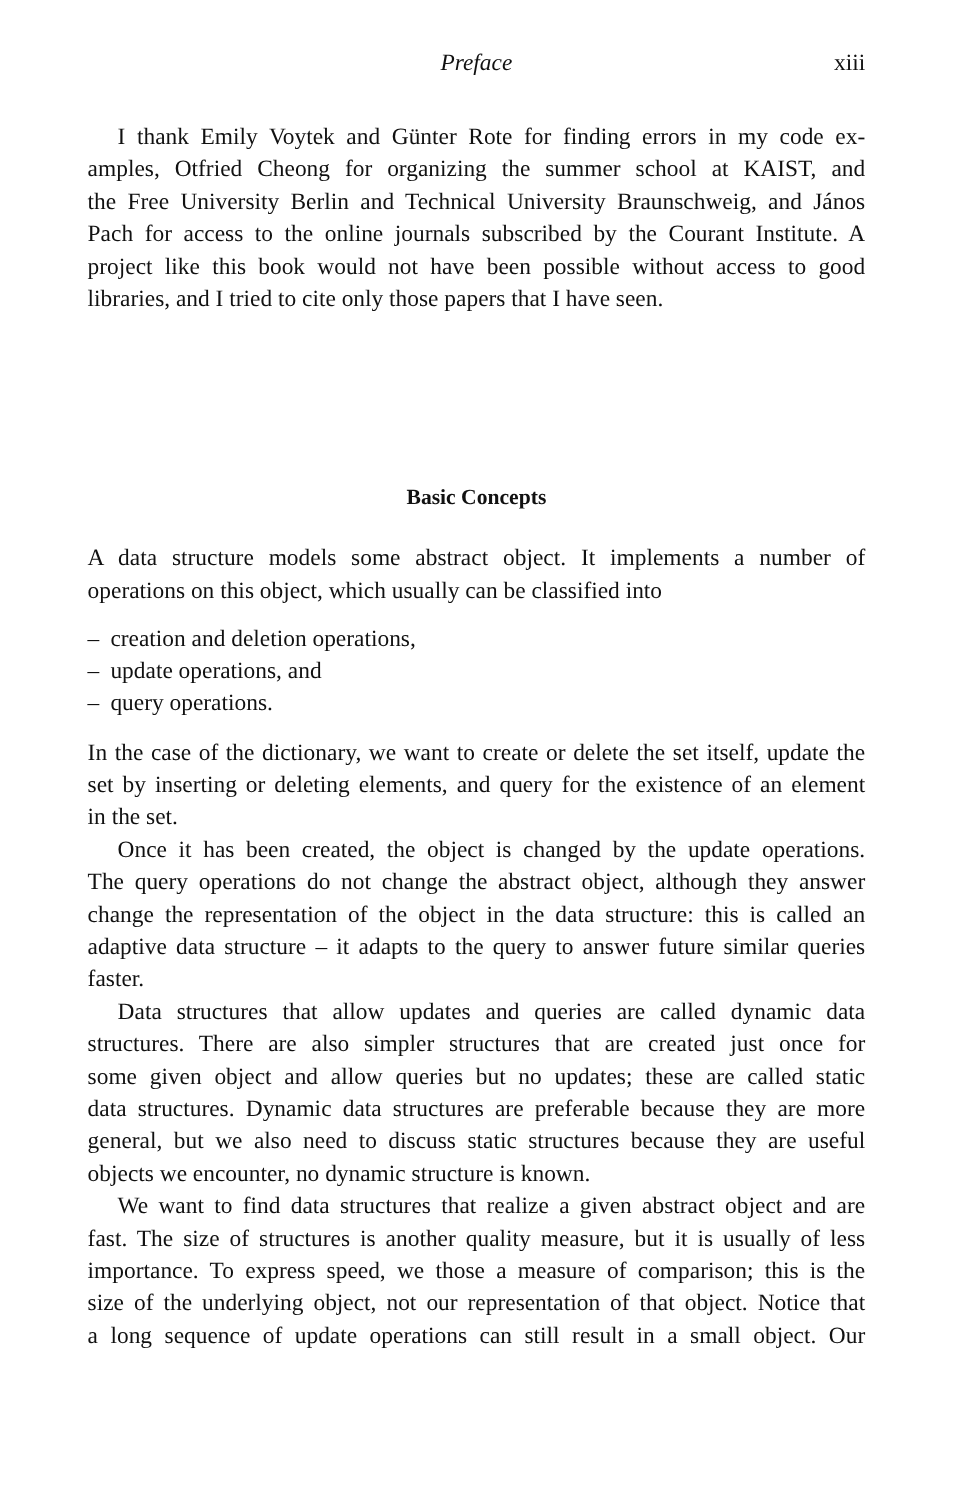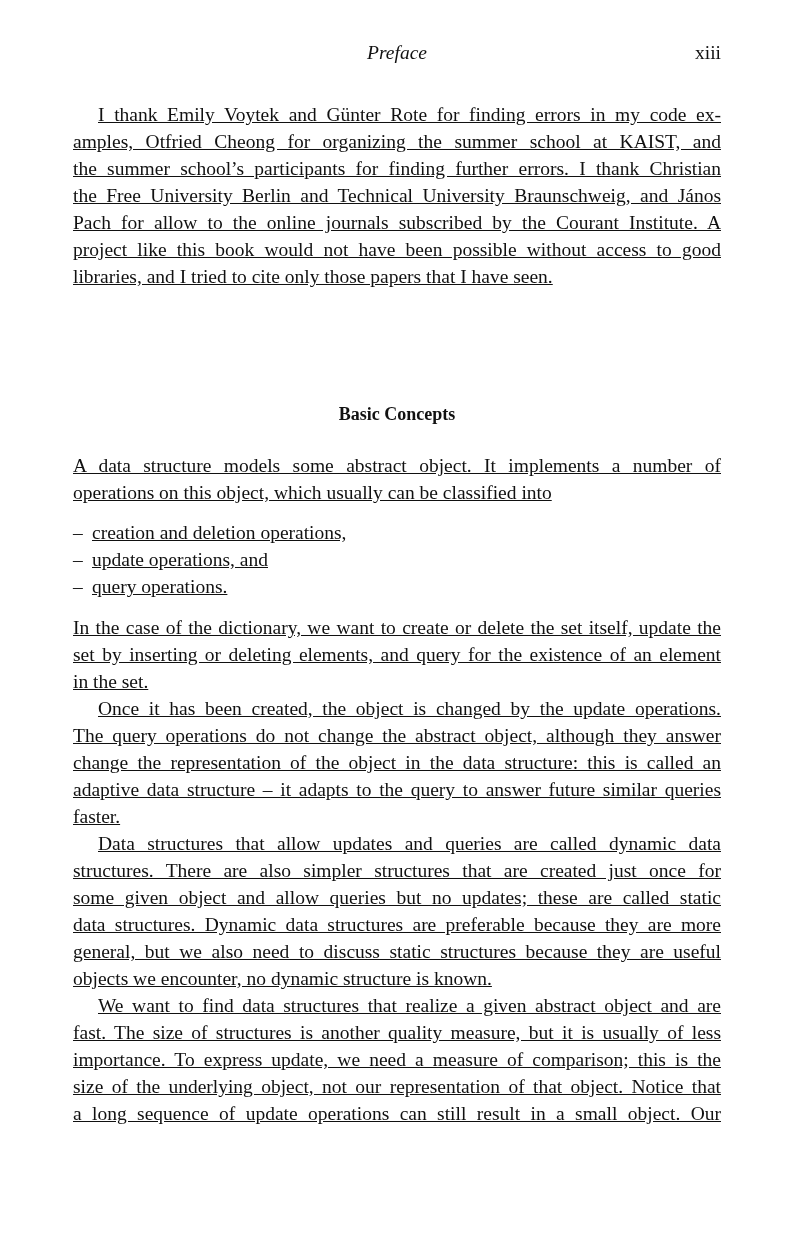--- a/index.html
+++ b/index.html
@@ -39,21 +39,20 @@
   .page-number {
     position: absolute;
     right: 0;
   }
   .block {
     position: absolute;
     left: 0;
     width: 648px;
     font-size: 19.5px;
     line-height: 27px;
-    text-decoration: underline;
   }
   .line {
     display: block;
     height: 27px;
     white-space: nowrap;
     text-align: justify;
     text-align-last: justify;
   }
   .line.last {
     text-align-last: left;
@@ -86,23 +85,22 @@
 <div class="page">
 
   <div class="running-head">
     <span class="running-title">Preface</span>
     <span class="page-number">xiii</span>
   </div>
 
   <div class="block" style="top:101px;">
     <span class="line indent">I thank Emily Voytek and Günter Rote for finding errors in my code ex-</span>
     <span class="line">amples, Otfried Cheong for organizing the summer school at KAIST, and</span>
-    <span class="line">the summer school’s participants for finding further errors. I thank Christian</span>
     <span class="line">the Free University Berlin and Technical University Braunschweig, and János</span>
-    <span class="line">Pach for allow to the online journals subscribed by the Courant Institute. A</span>
+    <span class="line">Pach for access to the online journals subscribed by the Courant Institute. A</span>
     <span class="line">project like this book would not have been possible without access to good</span>
     <span class="line last">libraries, and I tried to cite only those papers that I have seen.</span>
   </div>
 
   <div class="section-heading">Basic Concepts</div>
 
   <div class="block" style="top:452px;">
     <span class="line">A data structure models some abstract object. It implements a number of</span>
     <span class="line last">operations on this object, which usually can be classified into</span>
   </div>
@@ -126,18 +124,18 @@
 
     <span class="line indent">Data structures that allow updates and queries are called dynamic data</span>
     <span class="line">structures. There are also simpler structures that are created just once for</span>
     <span class="line">some given object and allow queries but no updates; these are called static</span>
     <span class="line">data structures. Dynamic data structures are preferable because they are more</span>
     <span class="line">general, but we also need to discuss static structures because they are useful</span>
     <span class="line last">objects we encounter, no dynamic structure is known.</span>
 
     <span class="line indent">We want to find data structures that realize a given abstract object and are</span>
     <span class="line">fast. The size of structures is another quality measure, but it is usually of less</span>
-    <span class="line">importance. To express update, we need a measure of comparison; this is the</span>
+    <span class="line">importance. To express speed, we those a measure of comparison; this is the</span>
     <span class="line">size of the underlying object, not our representation of that object. Notice that</span>
     <span class="line">a long sequence of update operations can still result in a small object. Our</span>
   </div>
 
 </div>
 
 </body></html>

